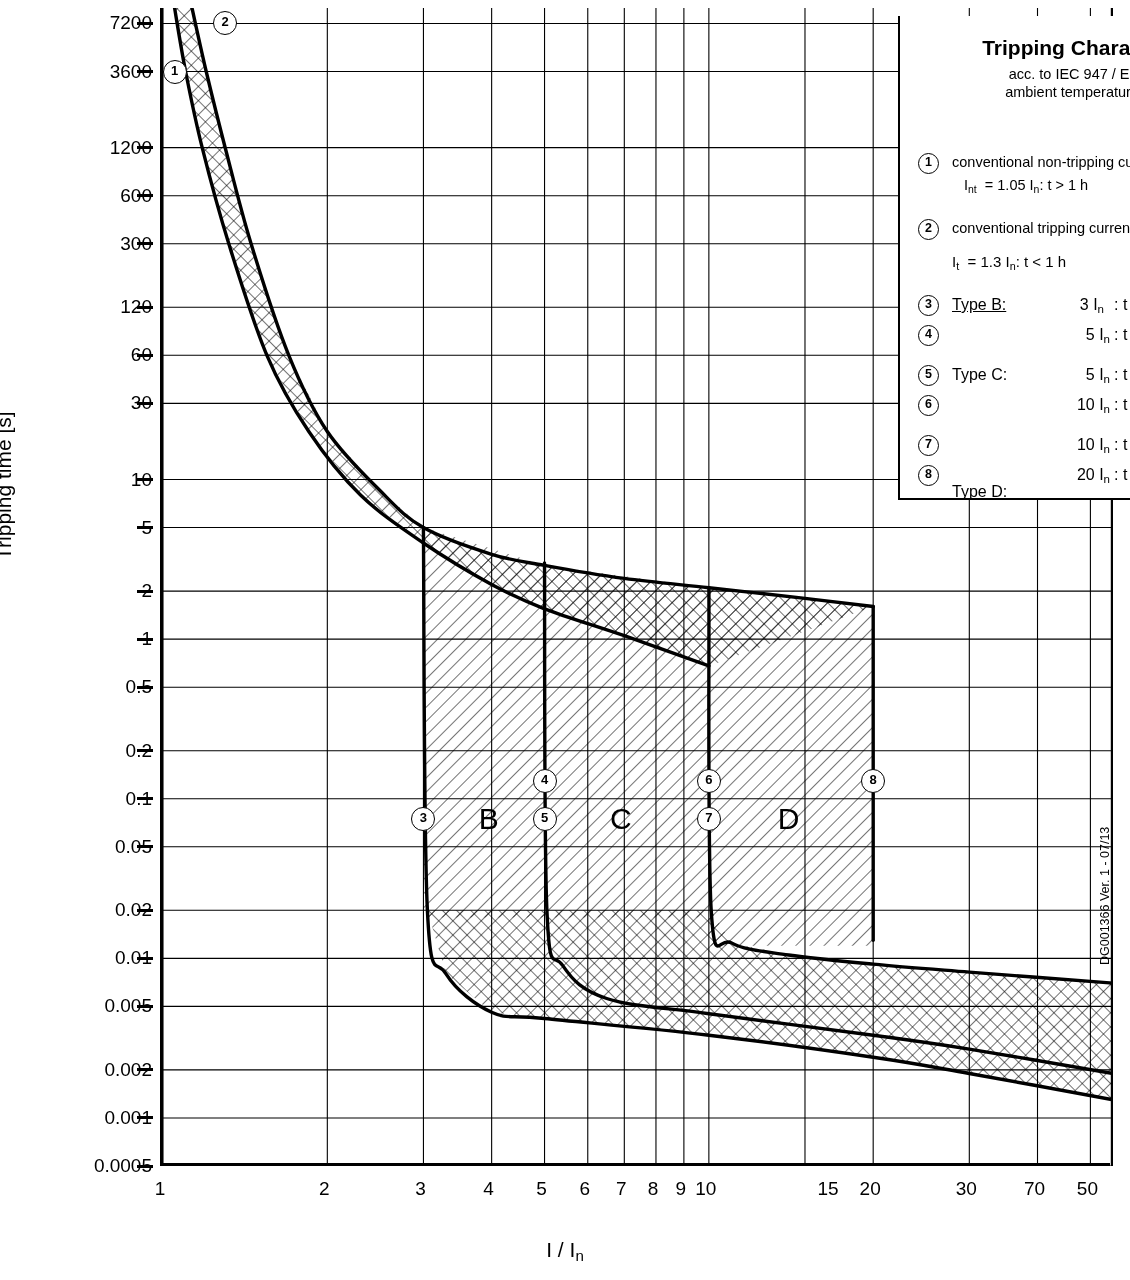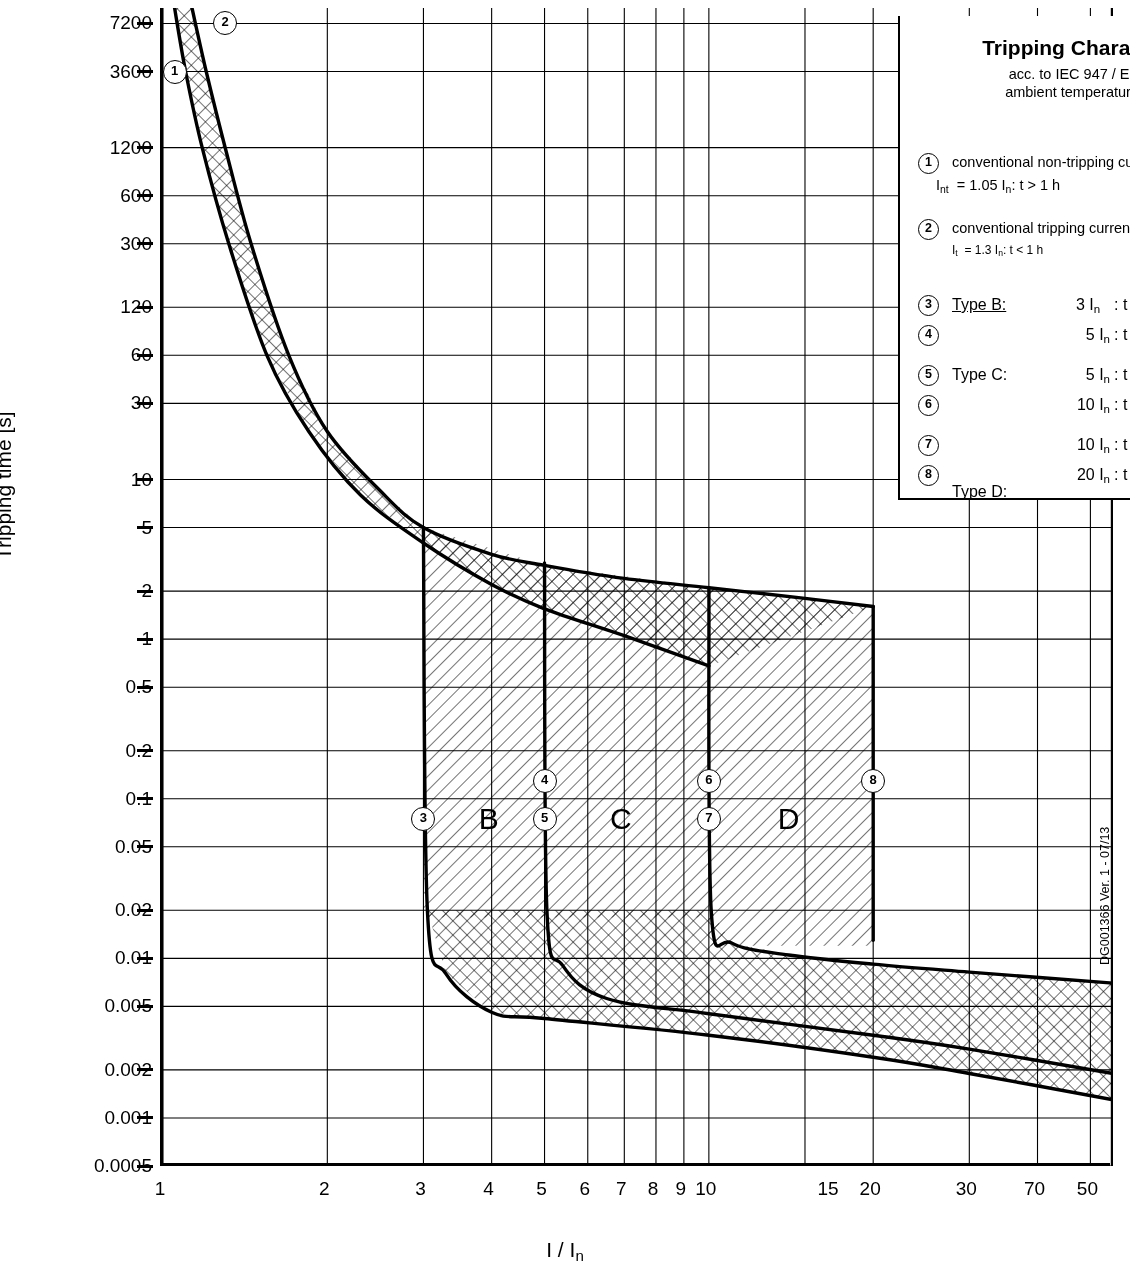--- a/index.html
+++ b/index.html
@@ -219,38 +219,38 @@
 
     <div id="legend">
       <div class="title">Tripping Characteristic</div>
       <div class="sub1">acc. to IEC 947 / EN 60947</div>
       <div class="sub2">ambient temperature = 40°C</div>
 
       <div class="lnum" style="left:18px;top:136px;">
         <span class="circ">1</span>
       </div>
       <div class="ltxt" style="left:52px;top:138px;font-size:14.5px;">conventional non-tripping current</div>
-      <div class="ltxt" style="left:36px;top:161px;font-size:14.5px;">
+      <div class="ltxt" style="left:64px;top:161px;font-size:14.5px;">
         <span>I</span><span class="sub">nt</span>
         &nbsp;<span>= 1.05 I</span><span class="sub">n</span><span>:  t &gt; 1 h</span>
       </div>
 
       <div class="lnum" style="left:18px;top:202px;">
         <span class="circ">2</span>
       </div>
       <div class="ltxt" style="left:52px;top:204px;font-size:14.5px;">conventional tripping current</div>
-      <div class="ltxt" style="left:52px;top:227px;font-size:12px;">
+      <div class="ltxt" style="left:52px;top:237px;font-size:15px;">
         <span>I</span><span class="sub">t</span>
         &nbsp;<span>= 1.3 I</span><span class="sub">n</span><span>: t &lt; 1 h</span>
       </div>
 
       <div id="typerows">
           <div class="lnum" style="left: 18px; top: 278px;"><span class="circ">3</span></div>
           <div class="ltxt" style="left: 52px; top: 280px; text-decoration: underline;">Type B:</div>
-          <div class="ltxt" style="left: 158px; top: 280px; width: 60px; text-align: center;">3 I<span class="sub">n</span></div>
+          <div class="ltxt" style="left: 144px; top: 280px; width: 60px; text-align: right;">3 I<span class="sub">n</span></div>
           <div class="ltxt" style="left: 214px; top: 280px;">: t ≥ 0.1 s</div>
           <div class="lnum" style="left: 18px; top: 308px;"><span class="circ">4</span></div>
           <div class="ltxt" style="left: 52px; top: 310px;"></div>
           <div class="ltxt" style="left: 150px; top: 310px; width: 60px; text-align: right;">5 I<span class="sub">n</span></div>
           <div class="ltxt" style="left: 214px; top: 310px;">: t &lt; 0.1 s</div>
           <div class="lnum" style="left: 18px; top: 348px;"><span class="circ">5</span></div>
           <div class="ltxt" style="left: 52px; top: 350px;">Type C:</div>
           <div class="ltxt" style="left: 150px; top: 350px; width: 60px; text-align: right;">5 I<span class="sub">n</span></div>
           <div class="ltxt" style="left: 214px; top: 350px;">: t ≥ 0.1 s</div>
           <div class="lnum" style="left: 18px; top: 378px;"><span class="circ">6</span></div>

